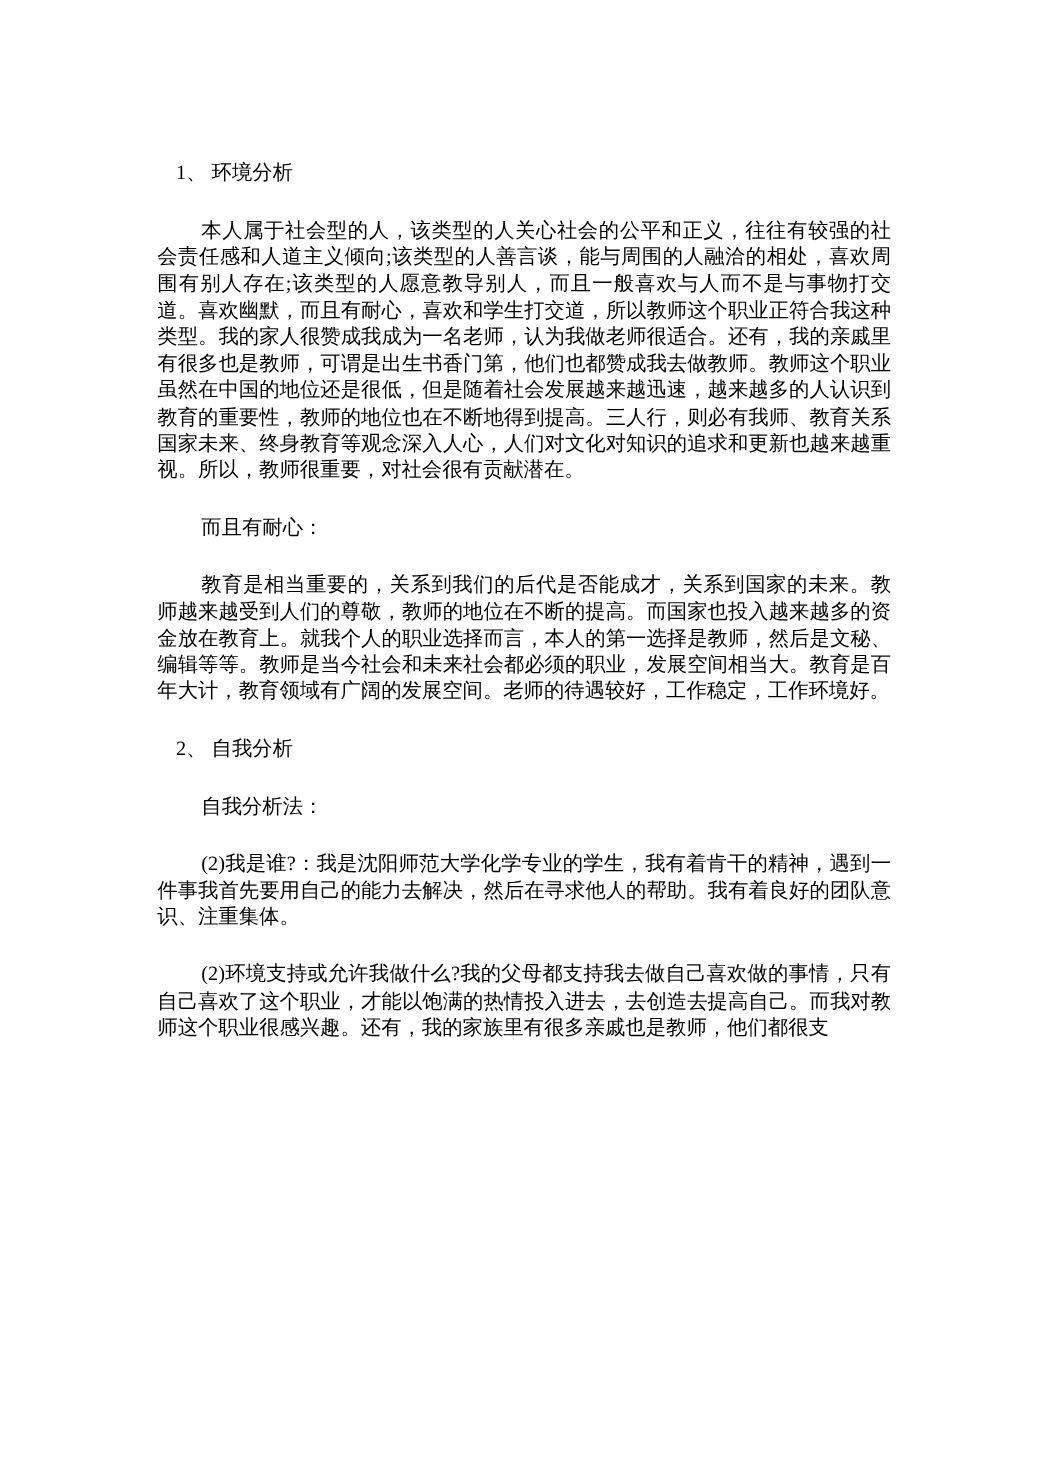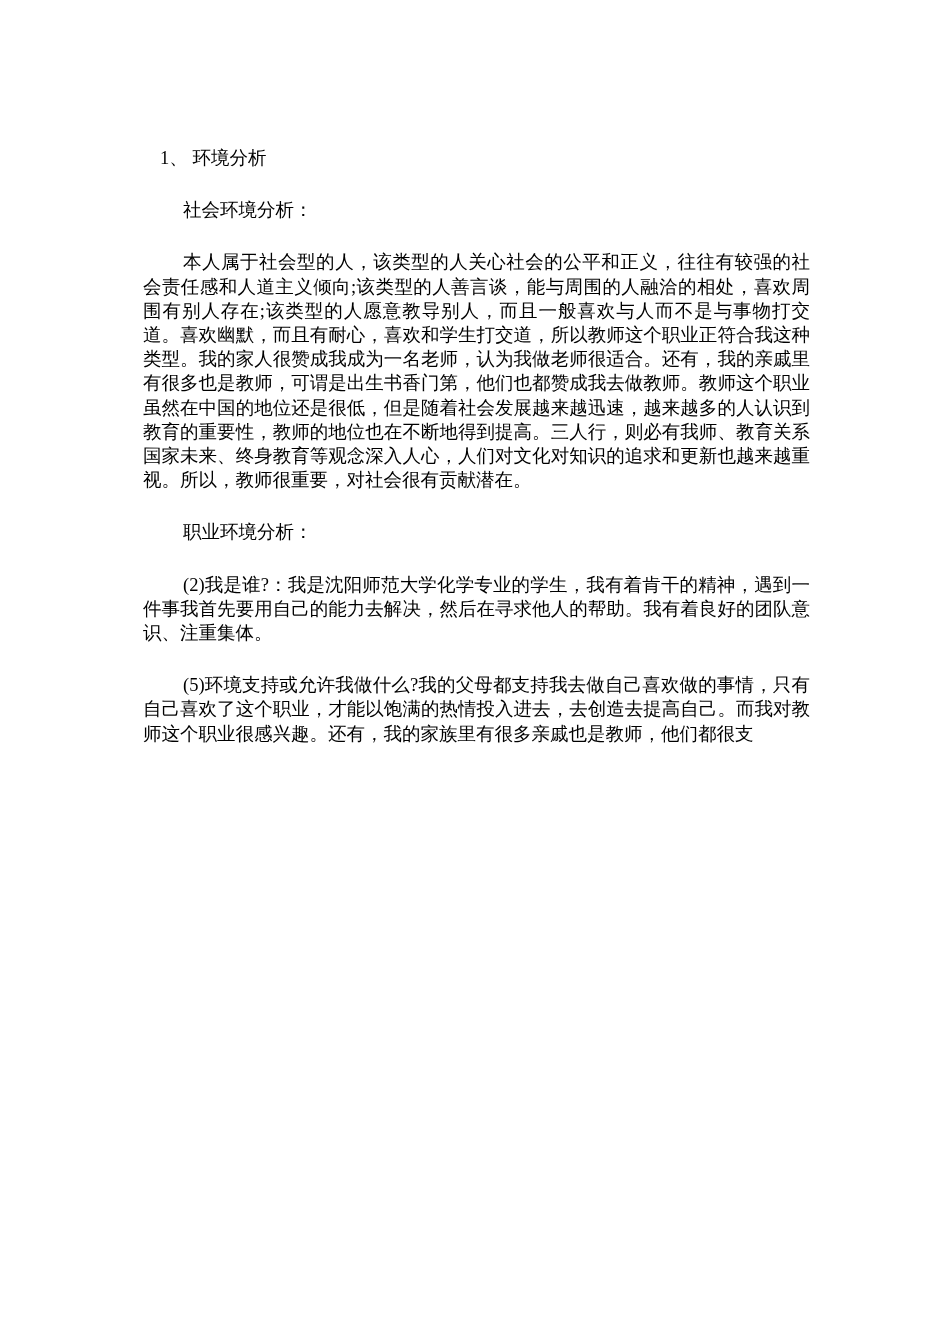--- a/index.html
+++ b/index.html
@@ -40,19 +40,21 @@
   .doc p.paragraph {
     text-indent: 40px;
   }
 </style>
 </head>
 <body>
 
 <div class="page">
   <main class="doc">
       <p class="heading">1、 环境分析</p>
-      <p class="label">社会环境分析：</p>
       <p class="paragraph">本人属于社会型的人，该类型的人关心社会的公平和正义，往往有较强的社会责任感和人道主义倾向;该类型的人善言谈，能与周围的人融洽的相处，喜欢周围有别人存在;该类型的人愿意教导别人，而且一般喜欢与人而不是与事物打交道。喜欢幽默，而且有耐心，喜欢和学生打交道，所以教师这个职业正符合我这种类型。我的家人很赞成我成为一名老师，认为我做老师很适合。还有，我的亲戚里有很多也是教师，可谓是出生书香门第，他们也都赞成我去做教师。教师这个职业虽然在中国的地位还是很低，但是随着社会发展越来越迅速，越来越多的人认识到教育的重要性，教师的地位也在不断地得到提高。三人行，则必有我师、教育关系国家未来、终身教育等观念深入人心，人们对文化对知识的追求和更新也越来越重视。所以，教师很重要，对社会很有贡献潜在。</p>
-      <p class="label">职业环境分析：</p>
+      <p class="label">而且有耐心：</p>
+      <p class="paragraph">教育是相当重要的，关系到我们的后代是否能成才，关系到国家的未来。教师越来越受到人们的尊敬，教师的地位在不断的提高。而国家也投入越来越多的资金放在教育上。就我个人的职业选择而言，本人的第一选择是教师，然后是文秘、编辑等等。教师是当今社会和未来社会都必须的职业，发展空间相当大。教育是百年大计，教育领域有广阔的发展空间。老师的待遇较好，工作稳定，工作环境好。</p>
+      <p class="heading">2、 自我分析</p>
+      <p class="label">自我分析法：</p>
       <p class="paragraph">(2)我是谁?：我是沈阳师范大学化学专业的学生，我有着肯干的精神，遇到一件事我首先要用自己的能力去解决，然后在寻求他人的帮助。我有着良好的团队意识、注重集体。</p>
-      <p class="paragraph">(5)环境支持或允许我做什么?我的父母都支持我去做自己喜欢做的事情，只有自己喜欢了这个职业，才能以饱满的热情投入进去，去创造去提高自己。而我对教师这个职业很感兴趣。还有，我的家族里有很多亲戚也是教师，他们都很支</p>
+      <p class="paragraph">(2)环境支持或允许我做什么?我的父母都支持我去做自己喜欢做的事情，只有自己喜欢了这个职业，才能以饱满的热情投入进去，去创造去提高自己。而我对教师这个职业很感兴趣。还有，我的家族里有很多亲戚也是教师，他们都很支</p>
     </main>
 </div>
 
 </body></html>

